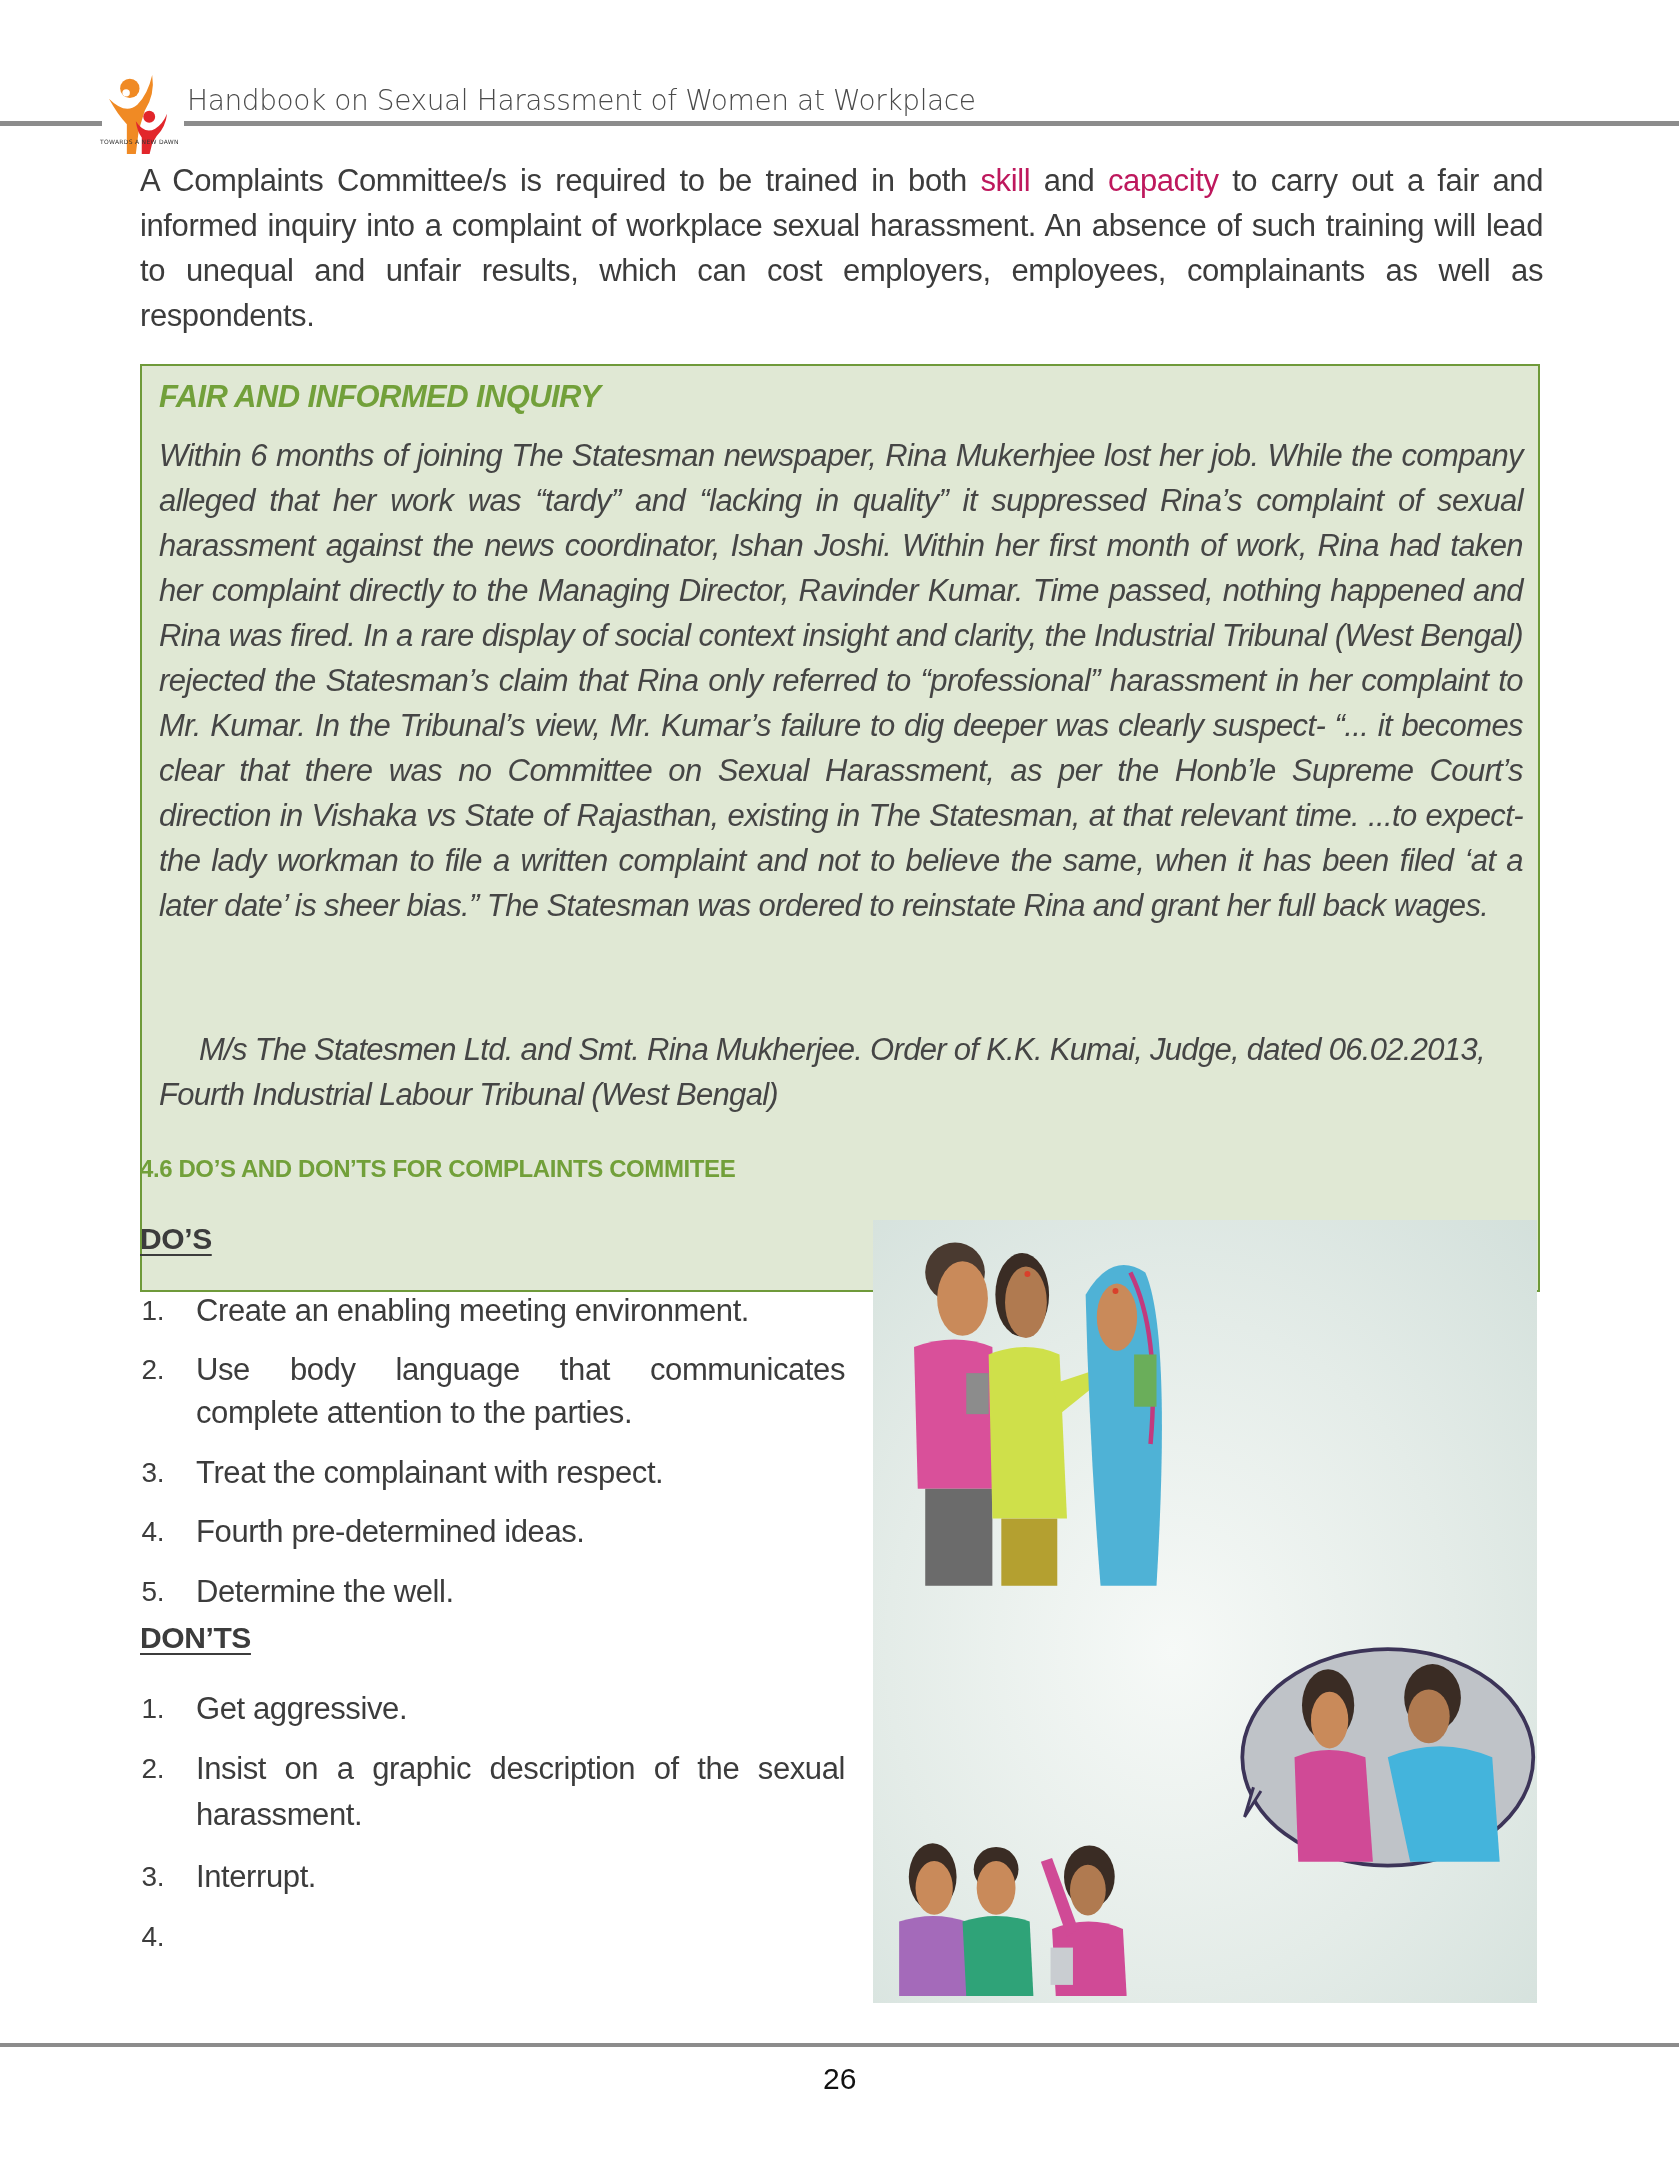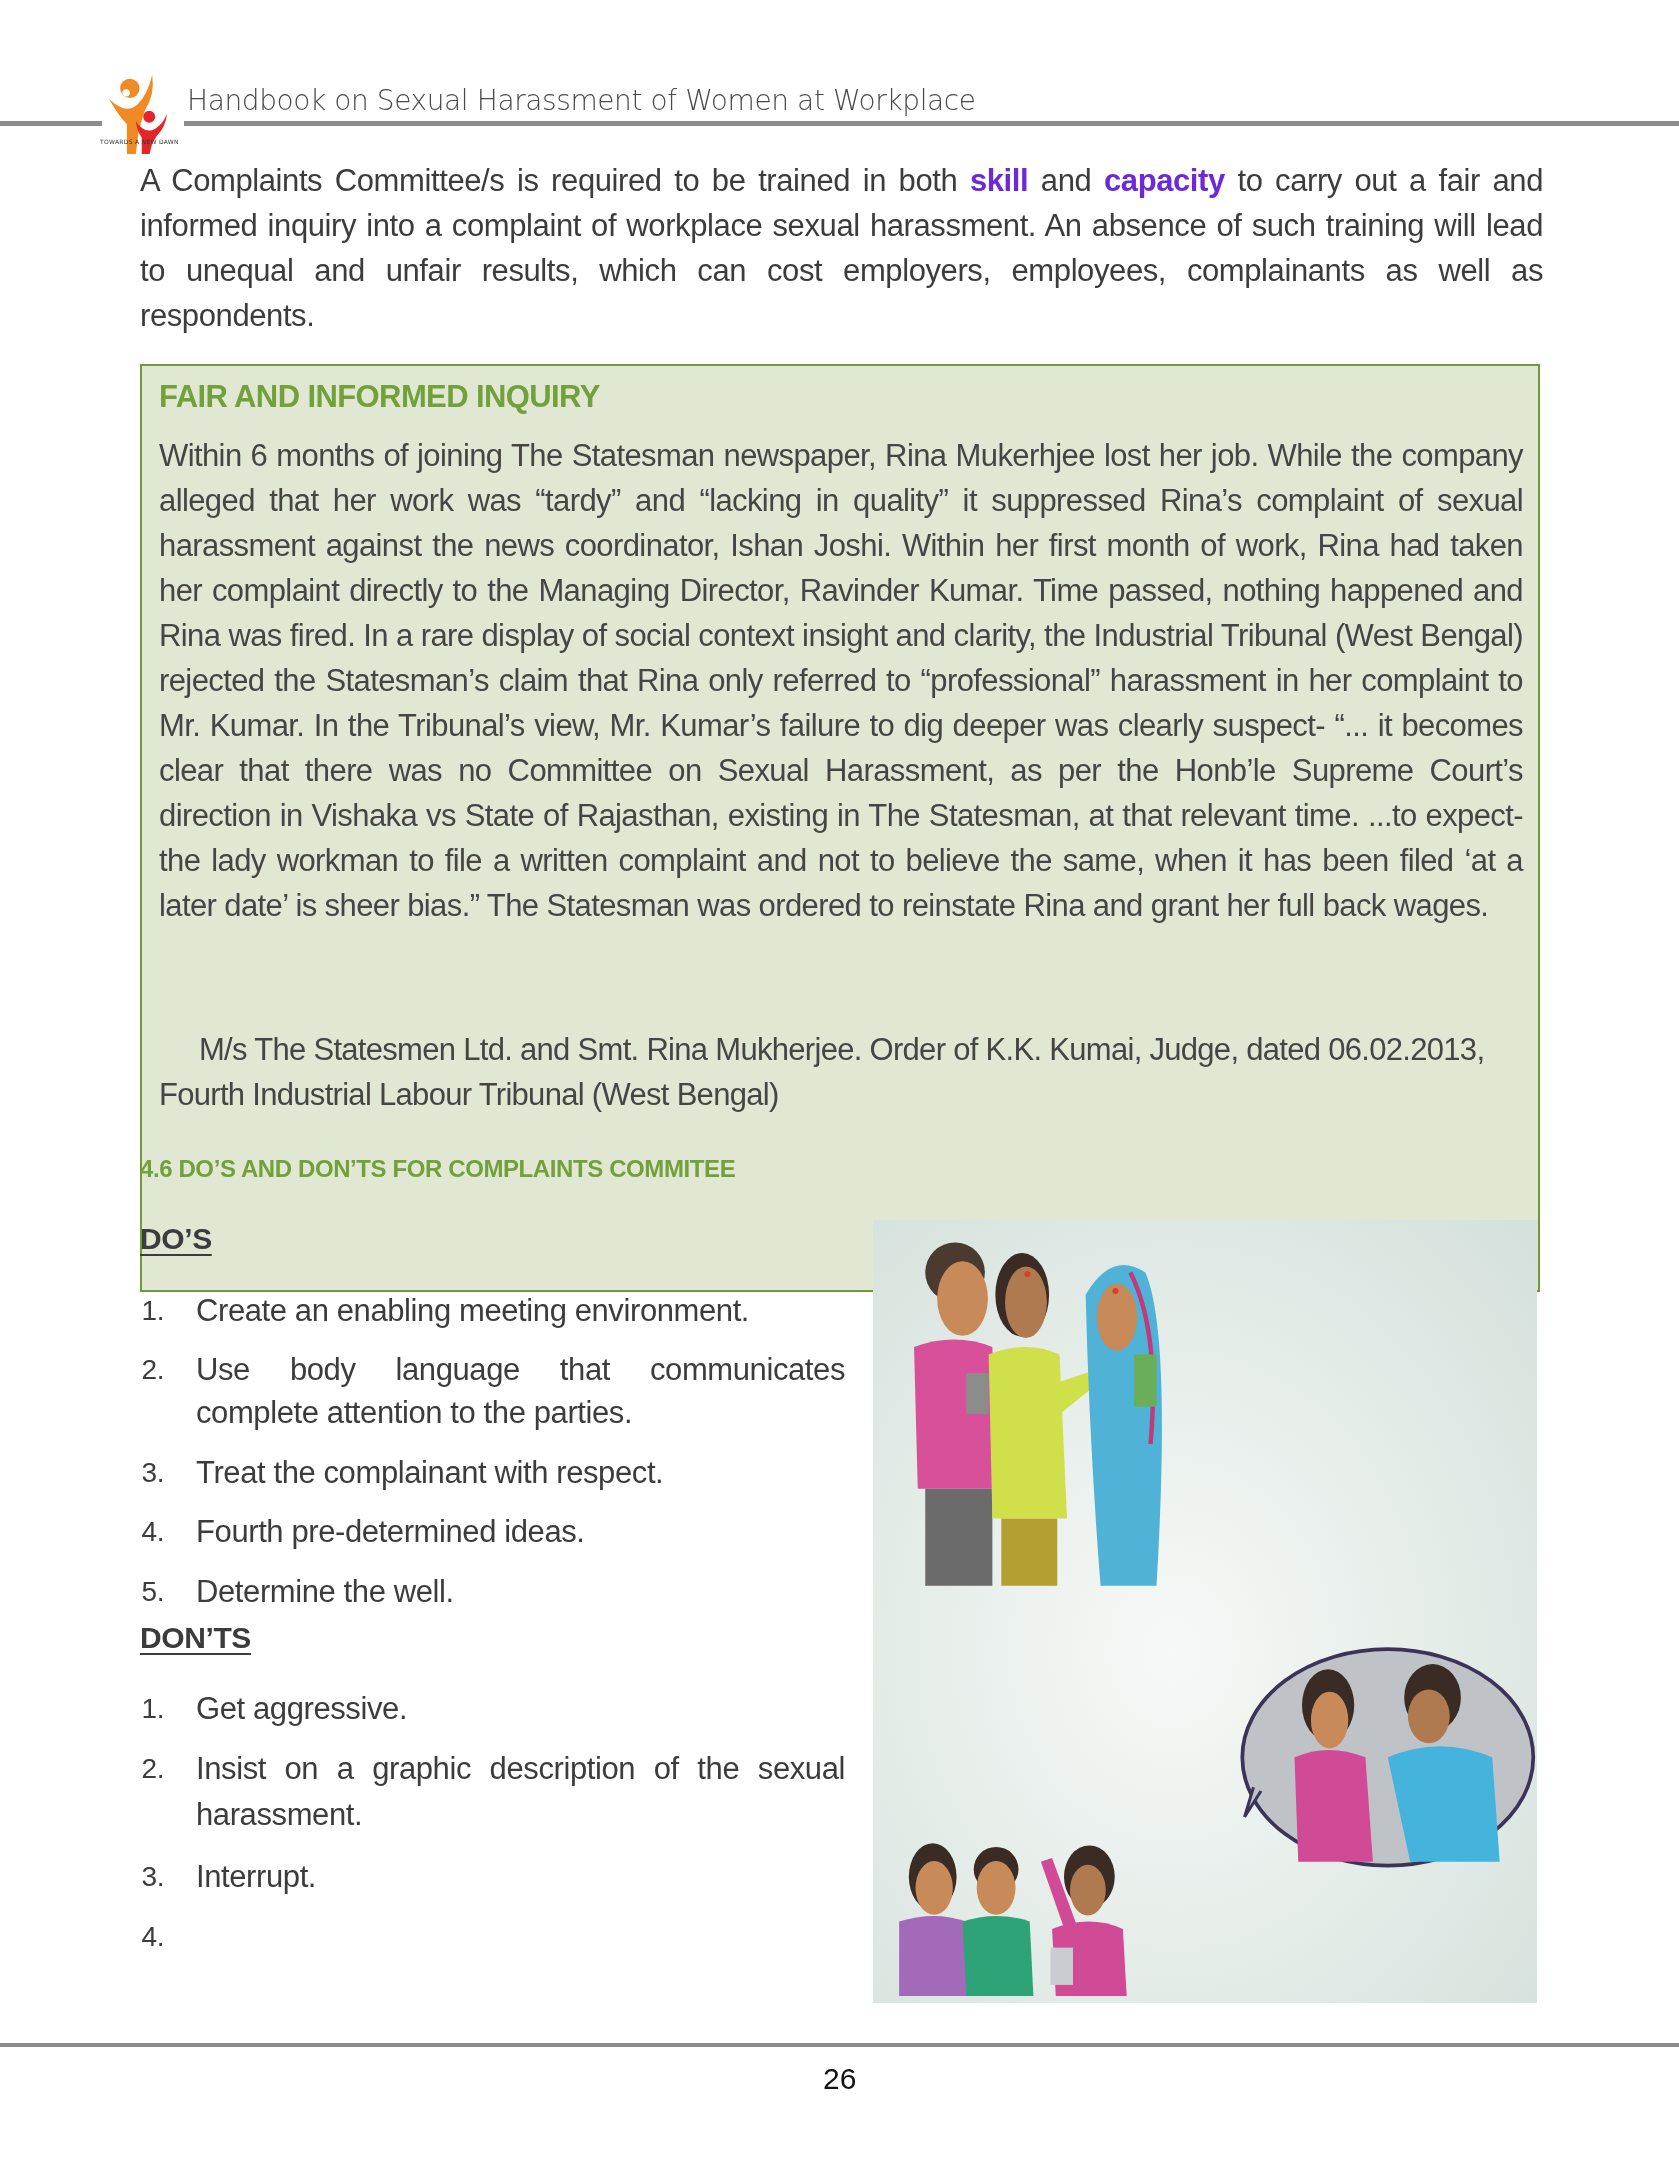--- a/index.html
+++ b/index.html
@@ -10,25 +10,25 @@
   .hdr-line { position:absolute; height:4.5px; background:#8c8c8c; top:121px; }
   .hdr-title { position:absolute; left:187px; top:84px; font-size:28px; color:#4a4a4a;
                font-family:"DejaVu Sans", sans-serif; font-weight:300; letter-spacing:-0.4px; white-space:nowrap; }
   .logo { position:absolute; left:103px; top:72px; width:82px; height:82px; }
   .logo-tag { position:absolute; left:100px; top:138px; font-size:6px; letter-spacing:0.3px; color:#333;
               font-family:"DejaVu Sans", sans-serif; white-space:nowrap; }
 
   
   .intro { position:absolute; left:140px; top:158px; width:1403px; font-size:31px; line-height:45px;
            color:#3c3c3c; letter-spacing:-0.4px; text-align:justify; }
-  .intro b { font-weight:bold; color:#6d28d9; }
+  .intro b { font-weight:normal; color:#be185d; }
 
   
   .case-box { position:absolute; left:140px; top:364px; width:1400px; height:928px; background:#e0e8d4;
-              border:2.2px solid #6f9a3a; box-sizing:border-box; }
+              border:2.2px solid #6f9a3a; box-sizing:border-box;font-style:italic; }
   .case-title { position:absolute; left:17px; top:13.4px; font-size:31px; font-weight:bold; color:#72a03a;
                 letter-spacing:-0.6px; white-space:nowrap; }
   .case-body { position:absolute; left:17px; top:67px; width:1364px; font-size:31px; line-height:45px;
                color:#454545; text-align:justify; letter-spacing:-0.6px; }
   .case-cite { position:absolute; left:17px; top:661px; width:1364px; font-size:31px; line-height:45px;
                color:#454545; letter-spacing:-0.7px; }
 
   
   .sec-title { position:absolute; left:140px; top:1155px; font-size:24px; font-weight:bold; color:#72a03a;
                letter-spacing:-0.4px; white-space:nowrap; }

